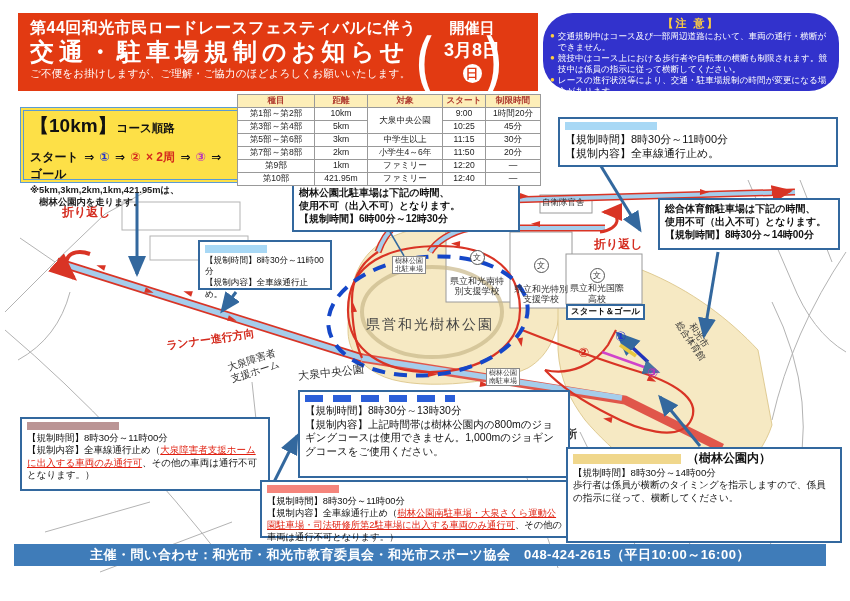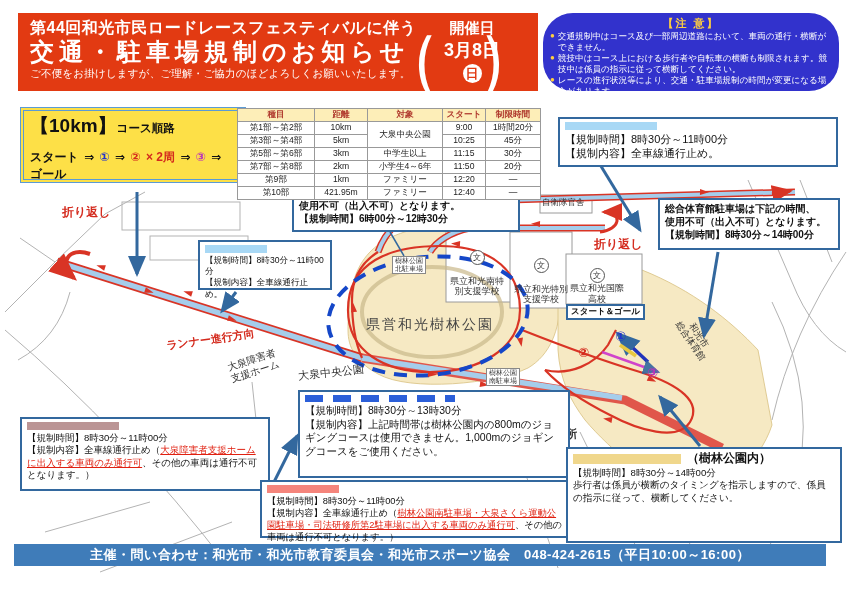--- a/index.html
+++ b/index.html
@@ -27,21 +27,21 @@
   
   .course{left:20px;top:107px;width:226px;height:76px;border:4px double #5b9bd5;background:#fde047;z-index:5;
           padding:2px 6px;box-sizing:border-box;}
   .course .t1{font-size:19px;font-weight:bold;color:#111;}
   .course .t2{font-size:11.5px;font-weight:bold;color:#111;}
   .course .route{font-size:12px;font-weight:bold;margin-top:10px;color:#111;}
   .course .route span{margin-right:2px;}
   .n1{color:#2233cc;} .n2{color:#d42a1d;} .n3{color:#bb33bb;} .red{color:#d42a1d;}
   .course .note{font-size:9.3px;font-weight:bold;white-space:pre-line;line-height:1.25;margin-top:2px;}
   
-  .sched{left:237px;top:94px;z-index:5;border-collapse:collapse;background:#fff;margin-top:14px;}
+  .sched{left:237px;top:94px;z-index:5;border-collapse:collapse;background:#fff;}
   .sched th,.sched td{border:1px solid #999;font-size:8.6px;text-align:center;padding:0 2px;height:12px;line-height:1.1;}
   .sched th{background:#fdeeb8;color:#b03a2e;font-weight:bold;}
   .sched{border:1.5px solid #777;}
   
   .callout{background:#fff;border:2px solid #33689e;padding:2px 5px;font-size:9.5px;line-height:1.3;color:#111;z-index:4;box-sizing:border-box;}
   .swatch{height:8px;margin:1px 0 2px;}
   .em-red{color:#e02010;text-decoration:underline;}
   .co-title{font-weight:bold;font-size:12px;}
   
   .mlabel{position:absolute;white-space:pre-line;color:#333;z-index:2;line-height:1.15;}
@@ -202,20 +202,22 @@
     <span>⇒</span>
     <span class="n1">①</span>
     <span>⇒</span>
     <span class="n2">②</span>
     <span class="red">× 2周</span>
     <span>⇒</span>
     <span class="n3">③</span>
     <span>⇒</span>
     <span>ゴール</span>
   </div>
+  <div class="note">※5km,3km,2km,1km,421.95mは、
+　樹林公園内を走ります。</div>
 </div>
 
 <table class="abs sched">
   <tbody>
       <tr>
     <th style="width:72px">種目</th>
     <th style="width:48px">距離</th>
     <th style="width:70px">対象</th>
     <th style="width:38px">スタート</th>
     <th style="width:50px">制限時間</th>

